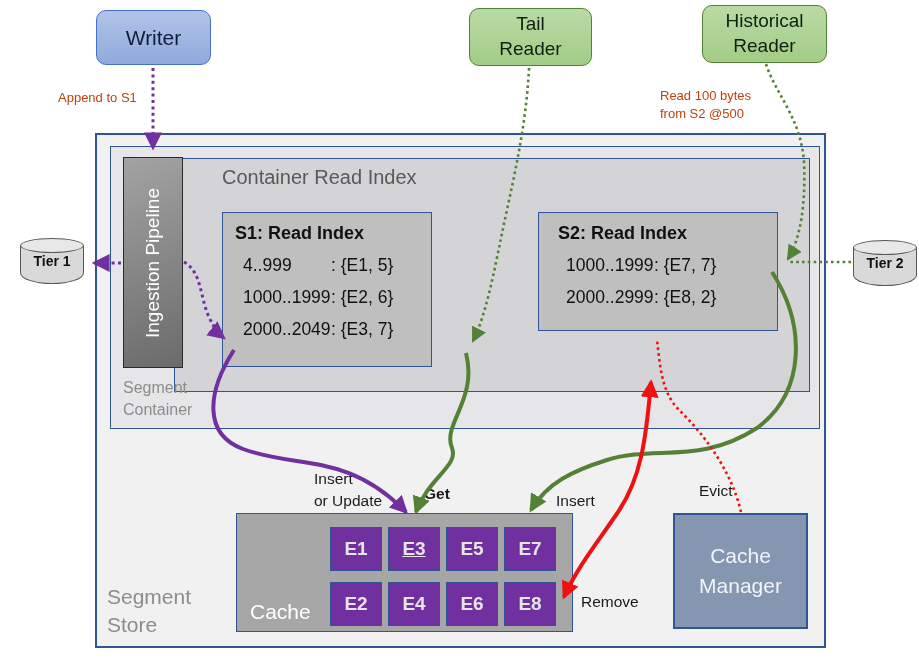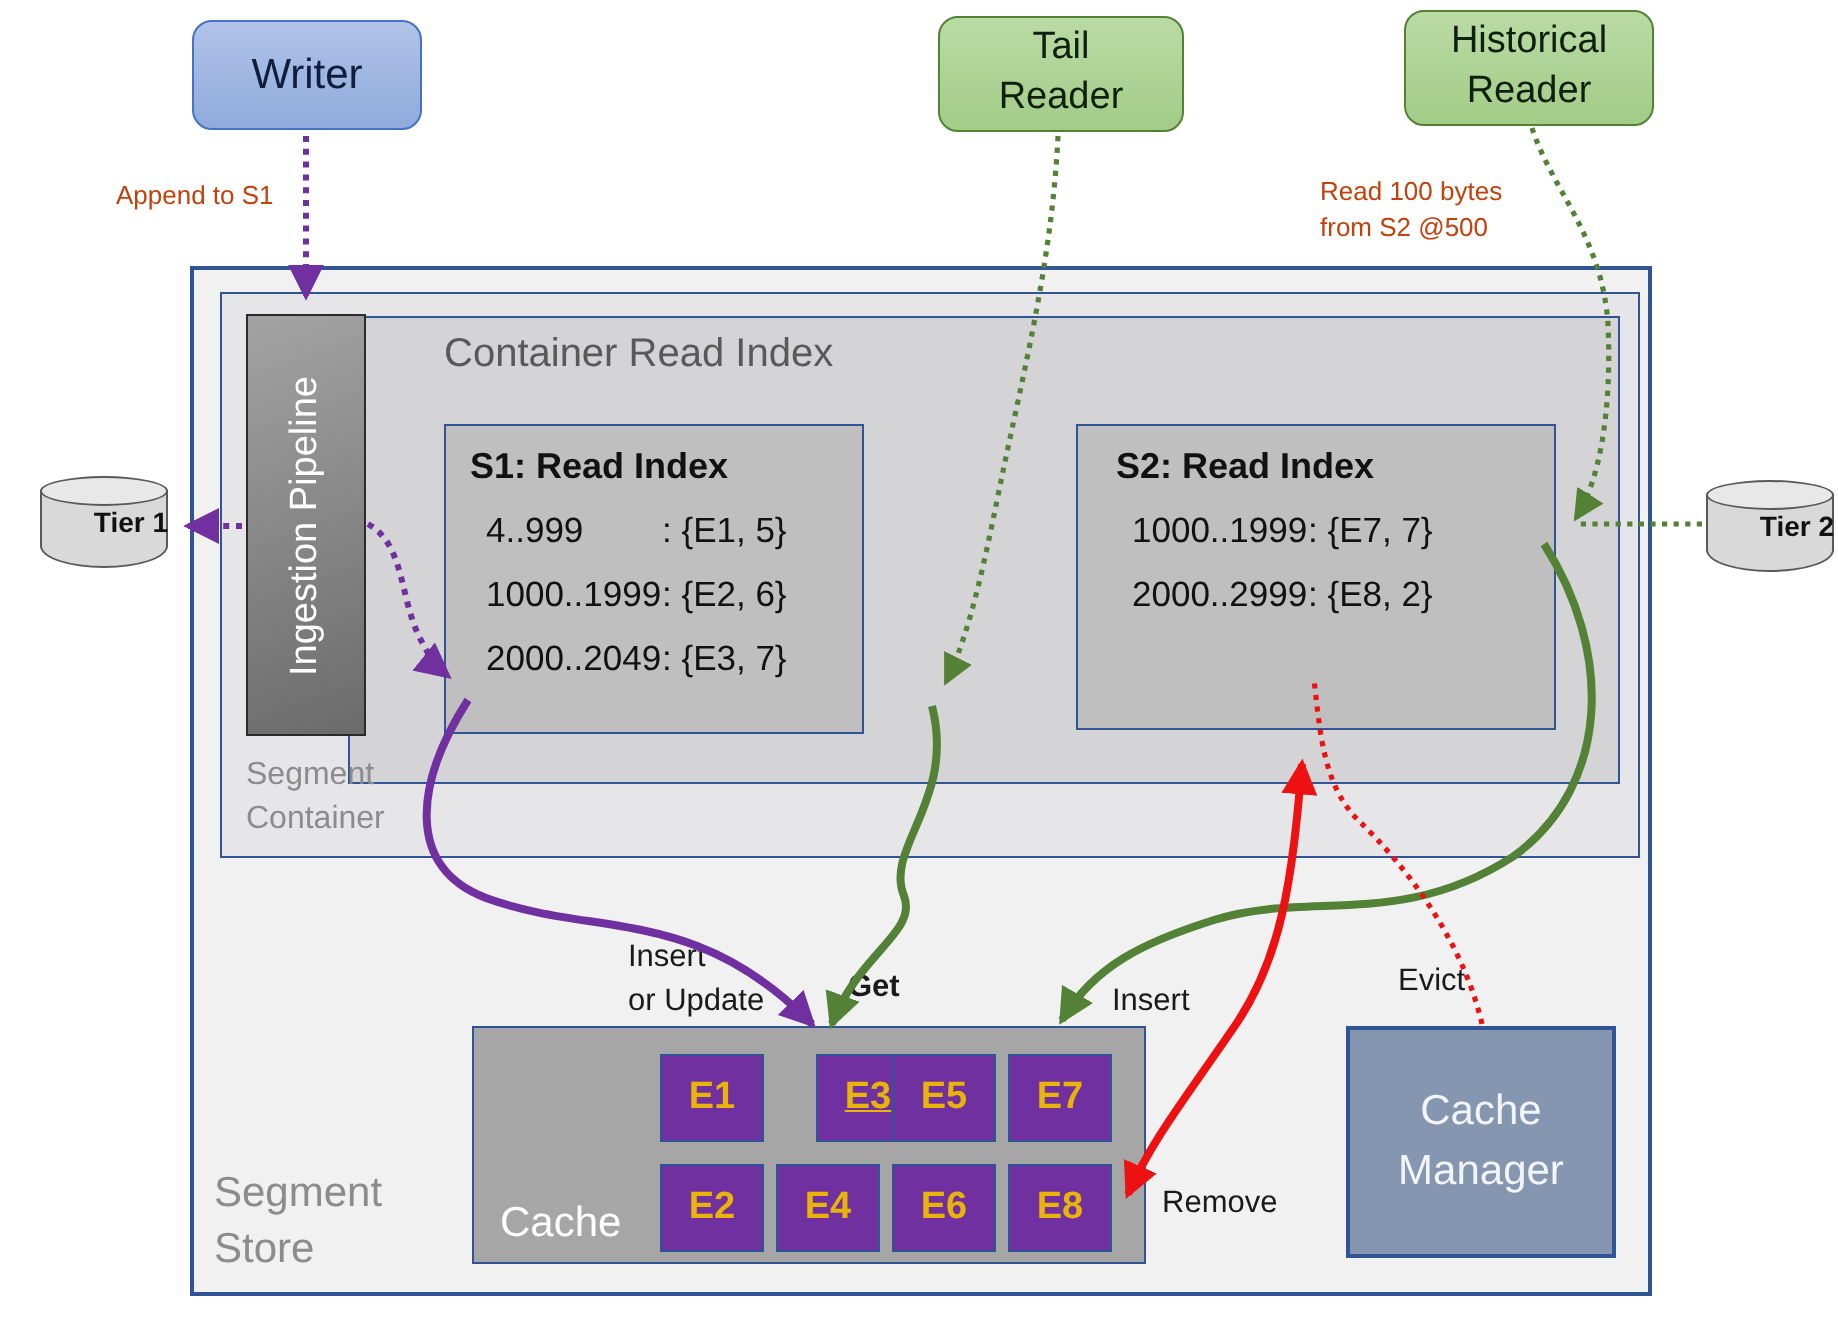--- a/index.html
+++ b/index.html
@@ -26,21 +26,21 @@
   .container-label { color:#8c8c8c; line-height:1.35; }
   .seg-container-label { left:123px; top:377px; font-size:16px; }
   .seg-store-label { left:107px; top:583px; font-size:21px; }
 
   
   .ri-box {
     background:#bfbfbf; border:1px solid #2f5597; color:#111;
     padding:10px 0 0 12px;
   }
   .ri-s1 { left:222px; top:212px; width:210px; height:155px; }
-  .ri-s2 { left:538px; top:212px; width:240px; height:153px;padding-left:19px; }
+  .ri-s2 { left:538px; top:212px; width:240px; height:119px;padding-left:19px; }
   .ri-title { font-weight:bold; font-size:18px; margin-bottom:4px; }
   .ri-row { font-size:17.5px; margin-top:11px; padding-left:8px; white-space:nowrap; }
   .ri-range { display:inline-block; width:88px; }
 
   
   .node { border-radius:10px; display:flex; align-items:center; justify-content:center;
           text-align:center; line-height:1.3; }
   .writer {
     left:96px; top:10px; width:115px; height:55px;
     background:linear-gradient(#b1c3e8,#8faadc); border:1.5px solid #4472c4;
@@ -65,21 +65,21 @@
   }
 
   
   .cache-box {
     left:236px; top:513px; width:337px; height:119px;
     background:#a6a6a6; border:1.5px solid #2f5597;
   }
   .cache-label { left:250px; top:600px; font-size:21px; color:#ffffff; }
   .cell {
     position:absolute; width:52px; height:44px; background:#7030a0;
-    border:1px solid #2f5597; color:#eab308; font-size:19px; font-weight:bold;
+    border:1px solid #2f5597; color:#e5e5e5; font-size:19px; font-weight:bold;
     display:flex; align-items:center; justify-content:center;
   }
 
   
   .cache-manager {
     left:673px; top:513px; width:135px; height:116px;
     background:#8496b0; border:2px solid #2f5597;
     color:#f2f4f8; font-size:21px; text-align:center; line-height:1.45;
     display:flex; align-items:center; justify-content:center; border-radius:0;
   }
@@ -91,21 +91,21 @@
   .cyl-body {
     position:absolute; left:0; top:7px; width:100%; height:39px;
     background:#d9d9d9; border:1.5px solid #595959; border-top:none;
     border-radius:0 0 50% 50% / 0 0 11px 11px;
   }
   .cyl-top {
     position:absolute; left:0; top:0; width:100%; height:15px;
     background:#e8e8e8; border:1.5px solid #595959; border-radius:50%;
   }
   .cyl-label {
-    position:absolute; left:0; top:15px; width:100%; text-align:right;
+    position:absolute; left:0; top:15px; width:100%; text-align:center;
     font-size:14px; font-weight:bold; color:#111;
   }
 
   
   .lbl { font-size:13px; color:#c2410c; line-height:1.4; }
   .action { font-size:15.5px; color:#1a1a1a; line-height:1.4; }
 
   
   #arrows { position:absolute; left:0; top:0; width:919px; height:667px;
             pointer-events:none; z-index:10; }
@@ -158,21 +158,21 @@
   <div class="abs node reader historical-reader">
     <div>
         <div>Historical</div>
          <div>Reader</div>
       </div>
   </div>
 
   <div class="abs cache-box"></div>
   <div class="abs cache-label">Cache</div>
   <div class="cell" style="left:330px; top:527px;">E1</div>
-  <div class="cell" style="left:408px; top:527px;text-decoration:underline;">E3</div>
+  <div class="cell" style="left:388px; top:527px;text-decoration:underline;">E3</div>
   <div class="cell" style="left:446px; top:527px;">E5</div>
   <div class="cell" style="left:504px; top:527px;">E7</div>
   <div class="cell" style="left:330px; top:582px;">E2</div>
   <div class="cell" style="left:388px; top:582px;">E4</div>
   <div class="cell" style="left:446px; top:582px;">E6</div>
   <div class="cell" style="left:504px; top:582px;">E8</div>
 
   <div class="abs cache-manager">
     <div>
         <div>Cache</div>

